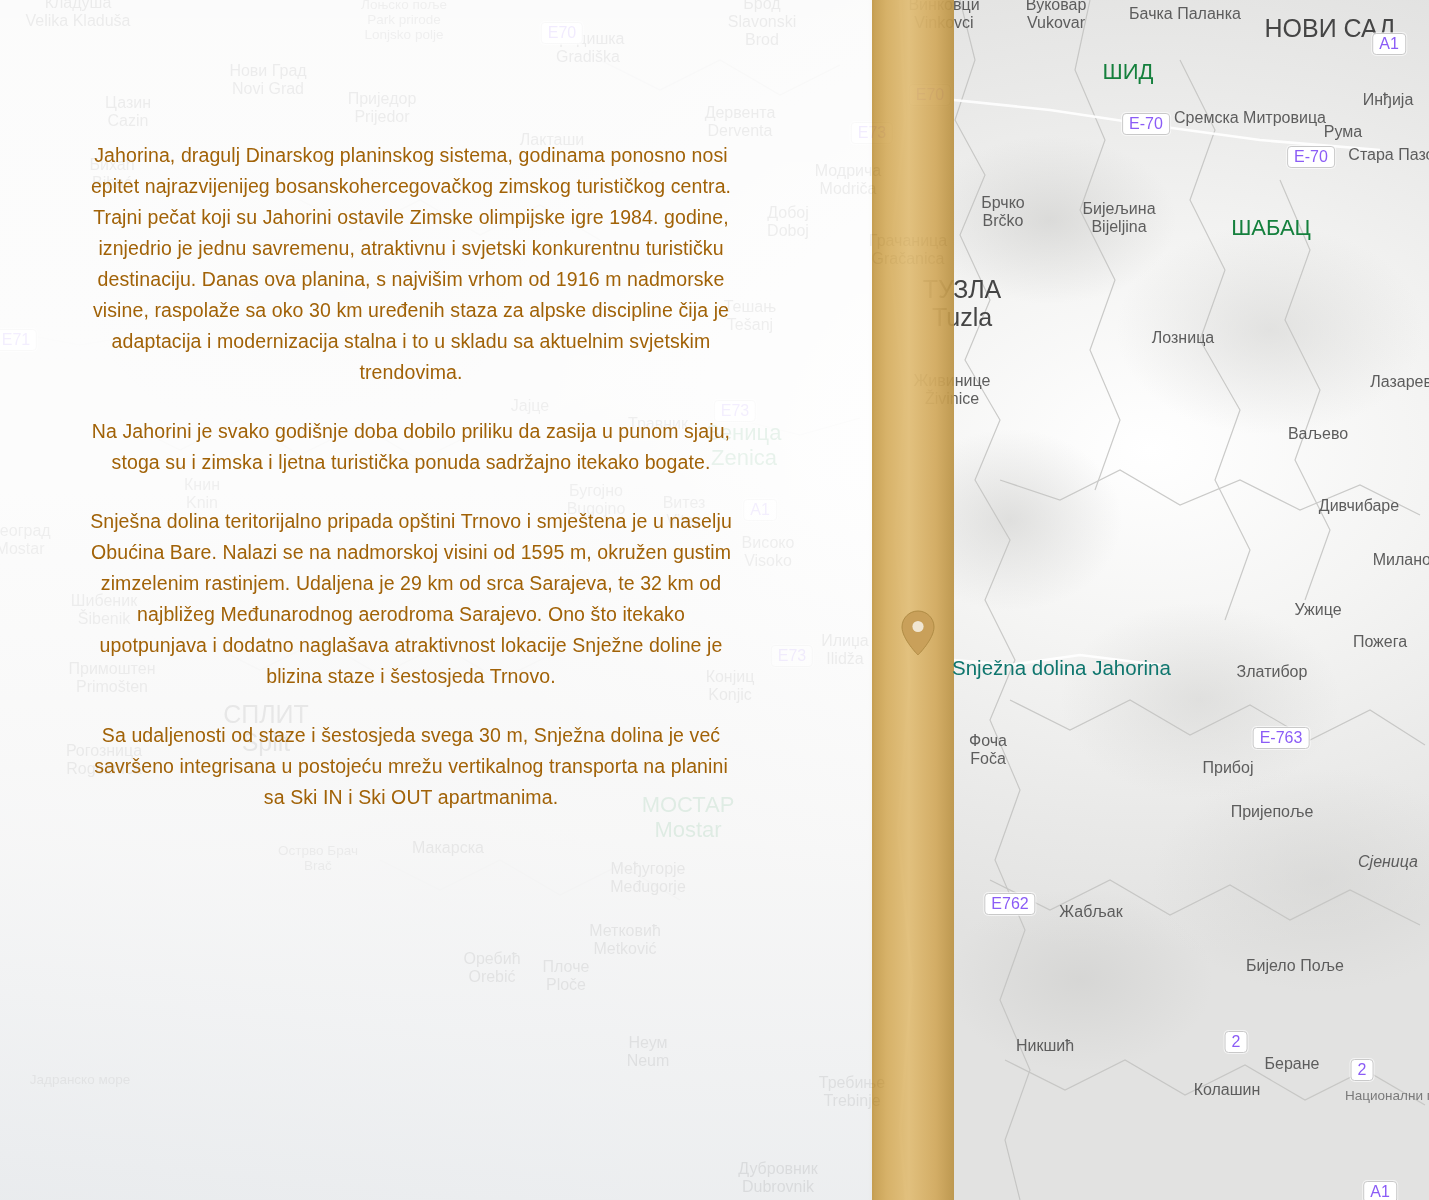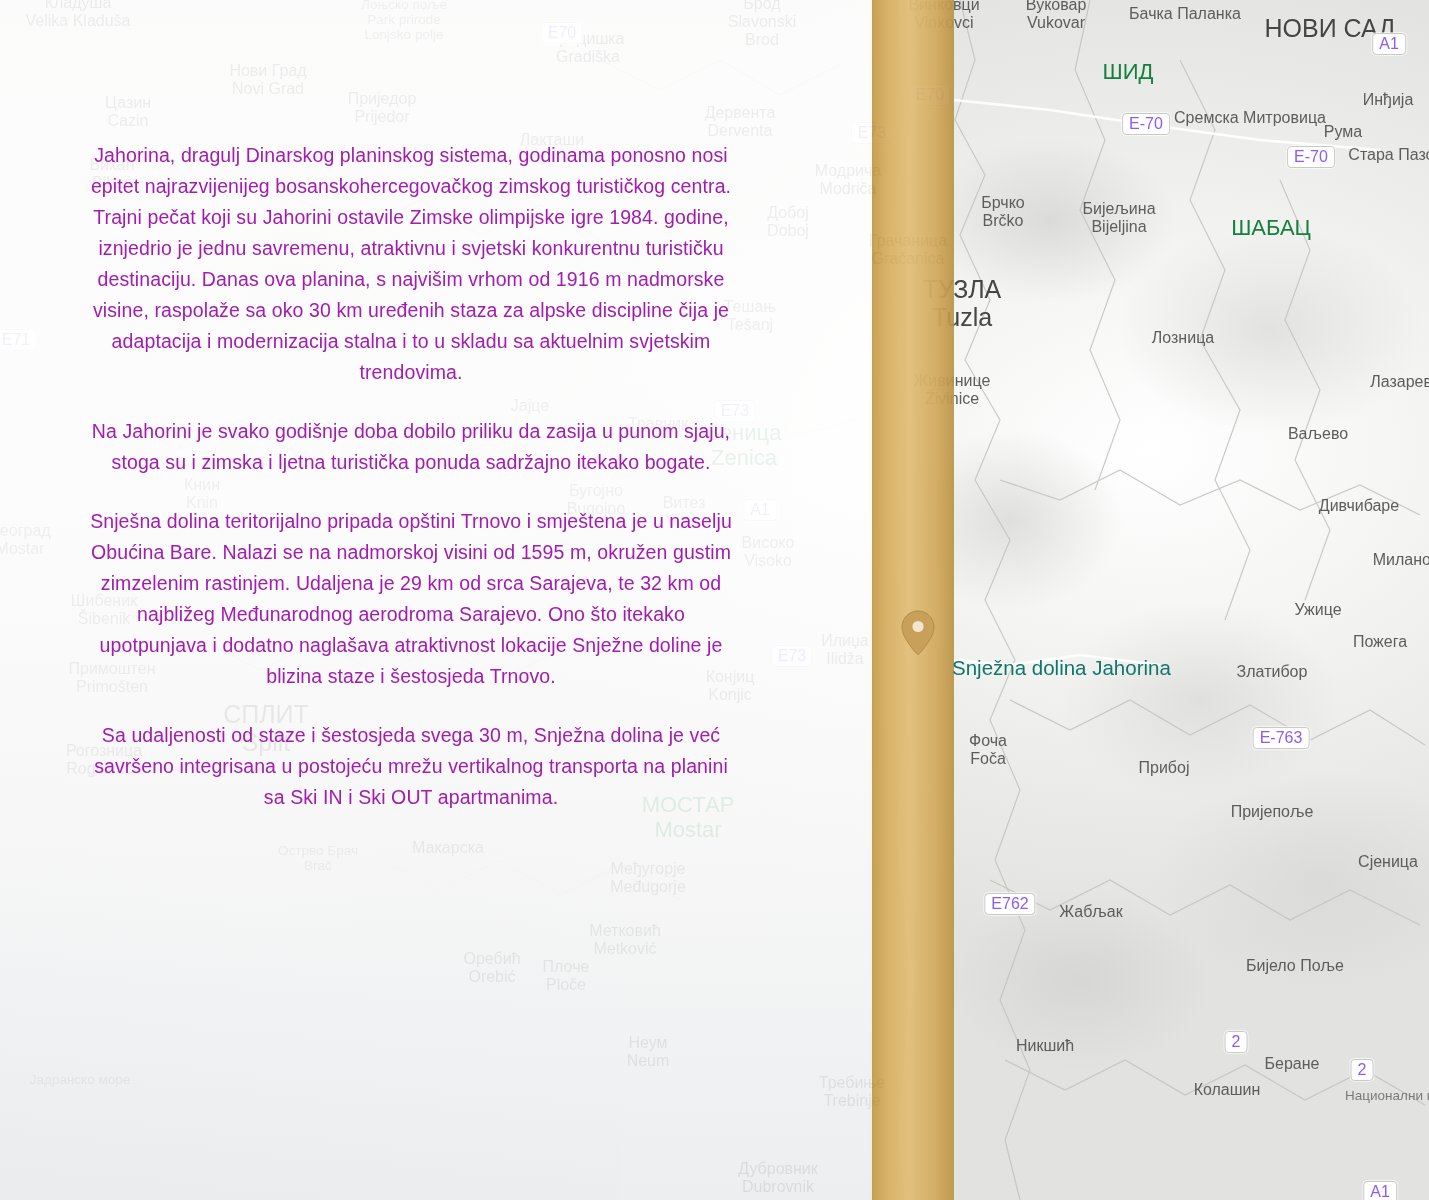--- a/index.html
+++ b/index.html
@@ -68,21 +68,21 @@
         rgba(255,255,255,0.88) 0%,
         rgba(255,255,255,0.90) 40%,
         rgba(250,250,250,0.88) 70%,
         rgba(238,240,242,0.85) 100%);
   }
 
   .copy {
     position: absolute;
     left: 86px; top: 140px; width: 650px;
     text-align: center;
-    color: #a21caf;
+    color: #a16207;
     font-size: 19.5px;
     line-height: 31px;
     letter-spacing: .1px;
   }
   .copy p { margin: 0 0 28px 0; }
   .copy p:last-child { margin-bottom: 0; }
 
   
   .logo {
     position: absolute;
@@ -348,38 +348,38 @@
         <span class="lat">Split</span>
       </div>
       <div class="lbl city" style="left: 104px; top: 760px;">
         <span class="cyr">Рогозница</span>
         <span class="lat">Rogoznica</span>
       </div>
       <div class="lbl city" style="left: 988px; top: 750px;">
         <span class="cyr">Фоча</span>
         <span class="lat">Foča</span>
       </div>
-      <div class="lbl city" style="left: 1164px; top: 768px;">
+      <div class="lbl city" style="left: 1228px; top: 768px;">
         <span class="cyr">Прибој</span>
       </div>
       <div class="lbl city" style="left: 1272px; top: 812px;">
         <span class="cyr">Пријепоље</span>
       </div>
       <div class="lbl big" style="left: 688px; top: 818px;">
         <span class="cyr">МОСТАР</span>
         <span class="lat">Mostar</span>
       </div>
       <div class="lbl small" style="left: 318px; top: 858px;">
         <span class="cyr">Острво Брач</span>
         <span class="lat">Brač</span>
       </div>
       <div class="lbl city" style="left: 448px; top: 848px;">
         <span class="cyr">Макарска</span>
       </div>
-      <div class="lbl city" style="left: 1388px; top: 862px;">
+      <div class="lbl city" style="left: 1388px; top: 862px; font-style: italic;">
         <span class="cyr">Сјеница</span>
       </div>
       <div class="lbl city" style="left: 648px; top: 878px;">
         <span class="cyr">Међугорје</span>
         <span class="lat">Međugorje</span>
       </div>
       <div class="lbl city" style="left: 1091px; top: 912px;">
         <span class="cyr">Жабљак</span>
       </div>
       <div class="lbl city" style="left: 625px; top: 940px;">

